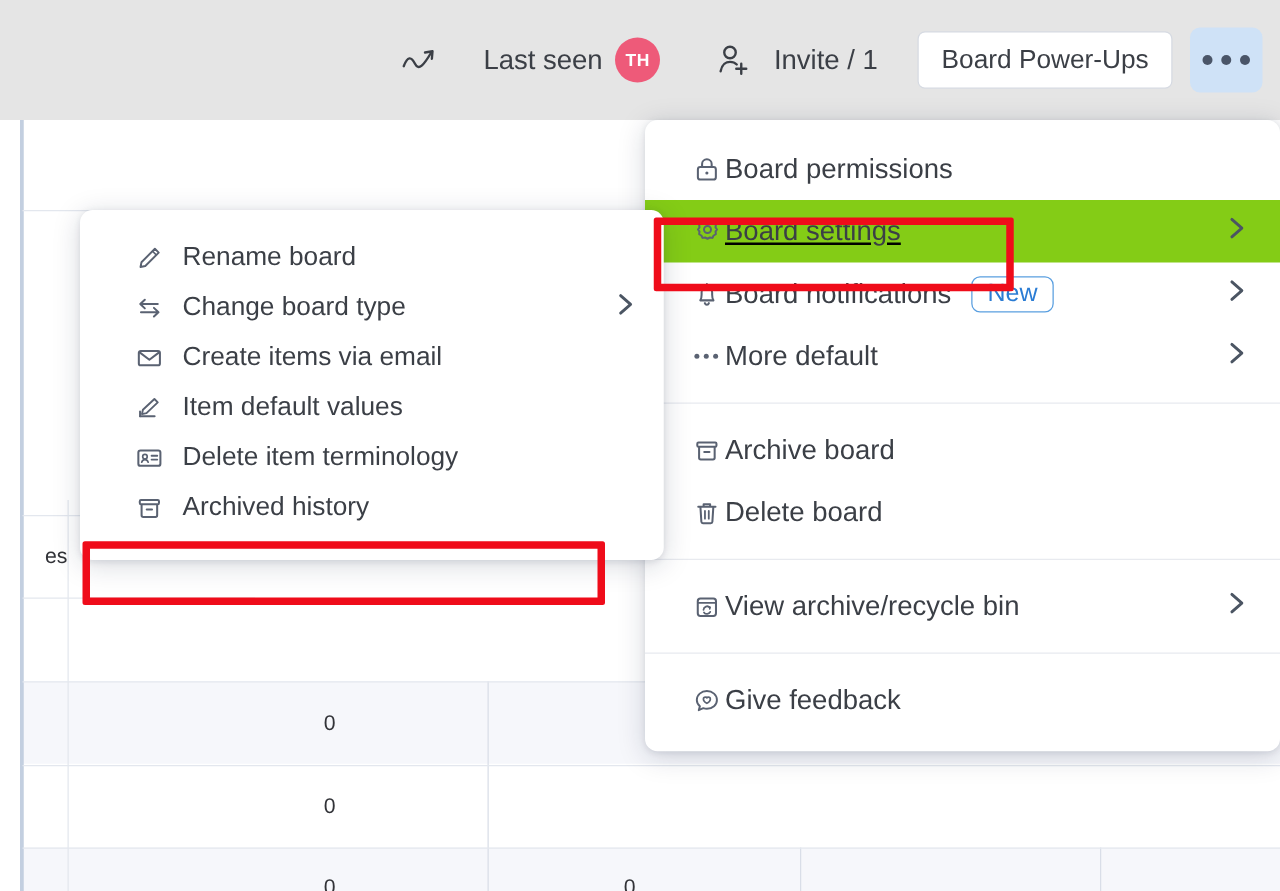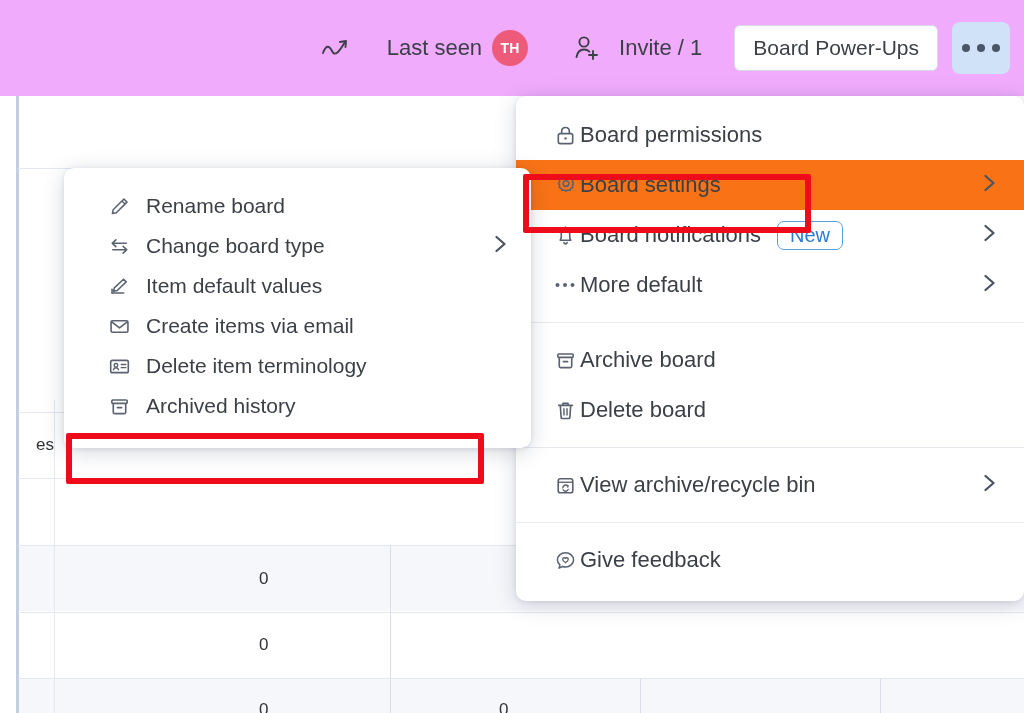--- a/index.html
+++ b/index.html
@@ -24,21 +24,21 @@
     font-size:17px;
     color:#323338;
     font-family:"Liberation Sans", sans-serif;
     white-space:nowrap;
   }
   .band { position:absolute; background:#f6f7fb; }
 
   
   .toolbar {
     position:absolute; left:0; top:0; width:1024px; height:96px;
-    background:#f0abfc;
+    background:#e5e5e5;
     display:flex; align-items:center; justify-content:flex-end;
     gap:0px; padding-right:14px;
   }
   .tb-item { display:flex; align-items:center; gap:10px; cursor:pointer; }
   .tb-icon { display:flex; align-items:center; justify-content:center; }
   .tb-label {
     font-size:22px; color:#3b3f46; white-space:nowrap;
     font-family:"Liberation Sans", sans-serif;
   }
   .avatar {
@@ -75,21 +75,21 @@
   #menu-left  { left:64px; top:168px; width:467px; padding:18px 0 22px 10px; }
 
   .mrow {
     position:relative;
     display:flex; align-items:center;
     height:50px;
     padding:0 26px 0 38px;
     cursor:pointer;
   }
   #menu-left .mrow { height:40px; padding:0 22px 0 34px; }
-  .mrow.sel { background:#f97316; }
+  .mrow.sel { background:#84cc16;text-decoration:underline; }
   .mrow .micon {
     width:26px; min-width:26px; display:flex; align-items:center; justify-content:flex-start;
     color:#5a6272;
   }
   .mrow .mlabel {
     font-size:22px; color:#3b3f46; white-space:nowrap;
     font-family:"Liberation Sans", sans-serif;
   }
   #menu-left .mrow .mlabel { font-size:21px; margin-left:12px; }
   .chev {
@@ -327,36 +327,36 @@
       <span class="chev">
         <svg width="17" height="24" viewBox="0 0 16 24" fill="none">
             <path d="M4 5 L12 12 L4 19" stroke="#4b5563" stroke-width="2.3" fill="none" stroke-linecap="round" stroke-linejoin="round"></path>
           </svg>
       </span>
     </div>
 
     <div class="mrow">
       <span class="micon">
         <svg width="23" height="23" viewBox="0 0 24 24" fill="none">
+          <rect x="3.2" y="6" width="17.6" height="12" rx="1.6" stroke="#5a6272" stroke-width="1.7"></rect>
+          <path d="M3.6 7 L12 13.4 L20.4 7" stroke="#5a6272" stroke-width="1.7" fill="none" stroke-linejoin="round"></path>
+        </svg>
+      </span>
+      <span class="mlabel">Create items via email</span>
+    </div>
+
+    <div class="mrow">
+      <span class="micon">
+        <svg width="23" height="23" viewBox="0 0 24 24" fill="none">
           <path d="M4.2 18.8 H16.4" stroke="#5a6272" stroke-width="1.6" stroke-linecap="round"></path>
           <path d="M4.2 18.8 V14.8" stroke="#5a6272" stroke-width="1.6" stroke-linecap="round"></path>
           <path d="M16.2 4.4 L19 7.2 L9.6 16.2 L5.8 17 L6.6 13.4 Z" stroke="#5a6272" stroke-width="1.6" fill="none" stroke-linejoin="round"></path>
         </svg>
       </span>
       <span class="mlabel">Item default values</span>
-    </div>
-
-    <div class="mrow">
-      <span class="micon">
-        <svg width="23" height="23" viewBox="0 0 24 24" fill="none">
-          <rect x="3.2" y="6" width="17.6" height="12" rx="1.6" stroke="#5a6272" stroke-width="1.7"></rect>
-          <path d="M3.6 7 L12 13.4 L20.4 7" stroke="#5a6272" stroke-width="1.7" fill="none" stroke-linejoin="round"></path>
-        </svg>
-      </span>
-      <span class="mlabel">Create items via email</span>
     </div>
 
     <div class="mrow">
       <span class="micon">
         <svg width="23" height="23" viewBox="0 0 24 24" fill="none">
           <rect x="2.8" y="5.6" width="18.4" height="12.8" rx="1.8" stroke="#5a6272" stroke-width="1.7"></rect>
           <circle cx="8.3" cy="10.8" r="1.9" stroke="#5a6272" stroke-width="1.4"></circle>
           <path d="M5.6 15.4 C6.1 13.9 7.1 13.3 8.3 13.3 C9.5 13.3 10.5 13.9 11 15.4" stroke="#5a6272" stroke-width="1.4" fill="none" stroke-linecap="round"></path>
           <path d="M13.8 10 H18.6 M13.8 13.2 H18.6" stroke="#5a6272" stroke-width="1.5" stroke-linecap="round"></path>
         </svg>

